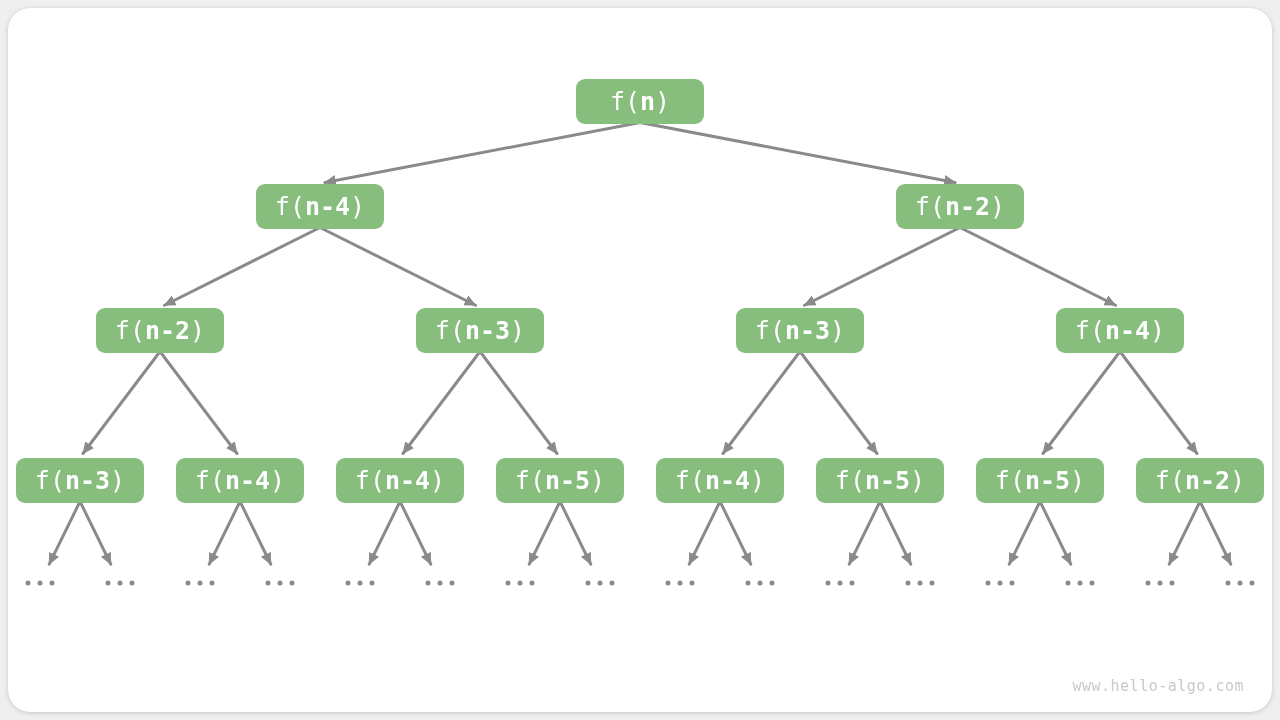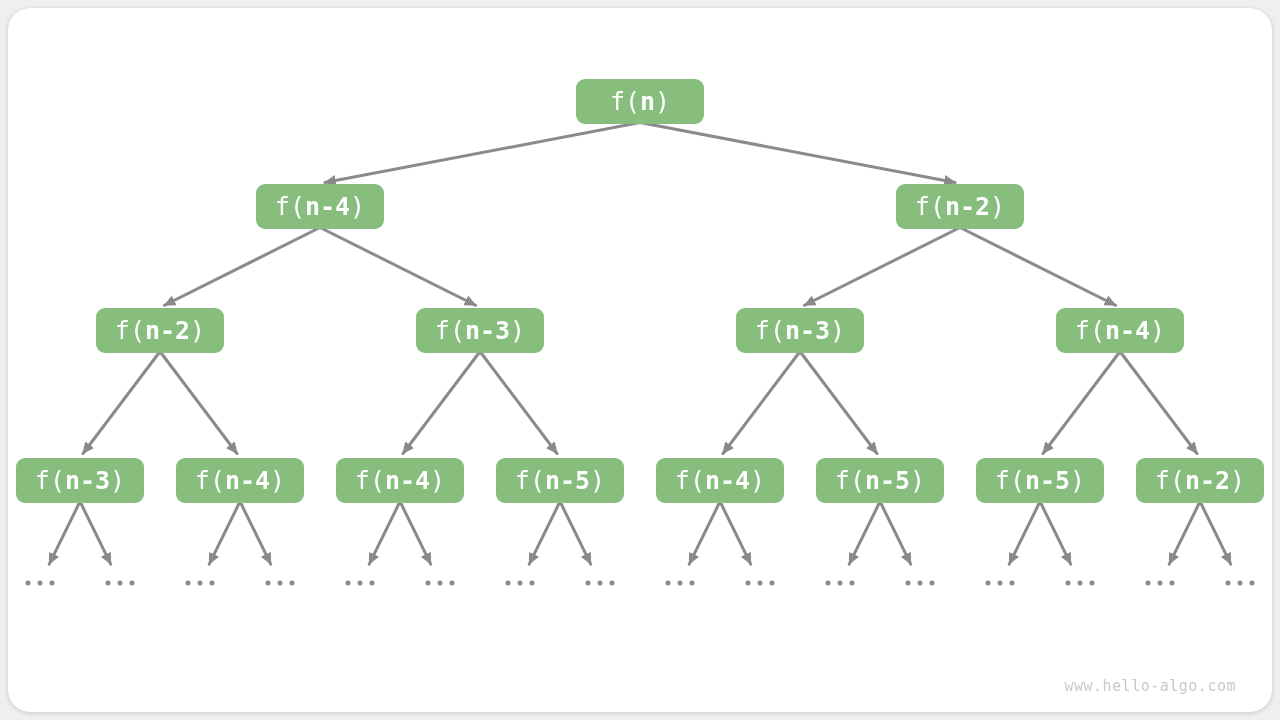--- a/index.html
+++ b/index.html
@@ -23,21 +23,21 @@
     display:flex;align-items:center;justify-content:center;
     font-size:25px;line-height:1;white-space:nowrap;
   }
   .node .b{font-weight:bold}
   .dots{
     position:absolute;display:flex;gap:7px;align-items:center;
     transform:translate(-50%,-50%);
   }
   .dots i{width:5px;height:5px;border-radius:50%;background:var(--dot,#8a8a8a)}
   .watermark{
-    position:absolute;right:44px;bottom:25px;
+    position:absolute;right:36px;bottom:25px;
     font-size:15px;letter-spacing:.5px;color:var(--wm,#c9c9c9);
   }
 </style>
 </head>
 <body>
 
 <div class="card"></div>
 
 <div class="canvas">
   <svg class="edges" viewBox="0 0 1280 720">

